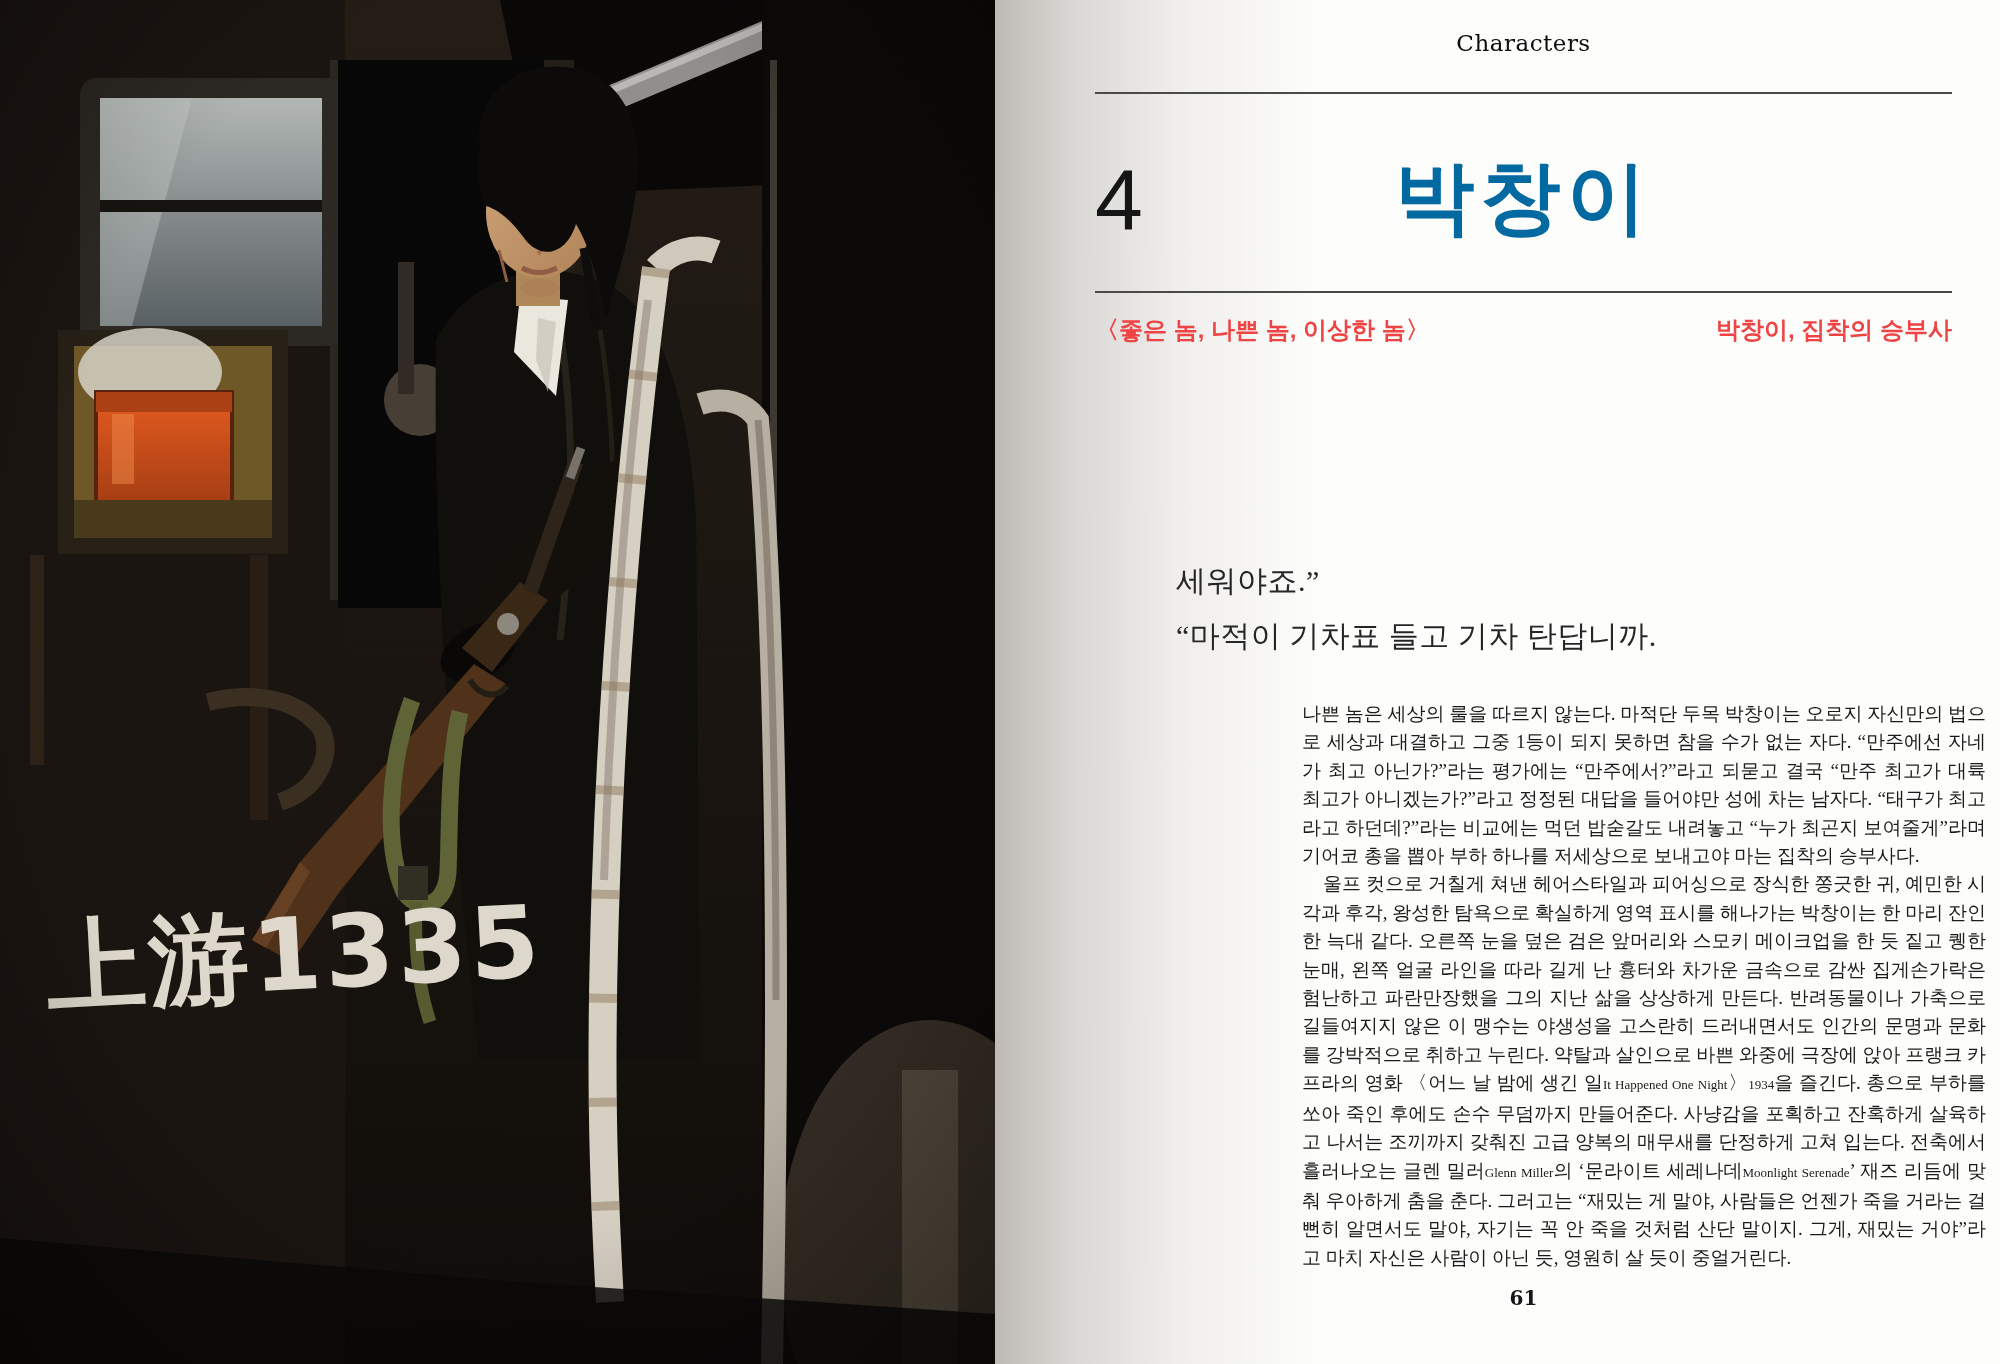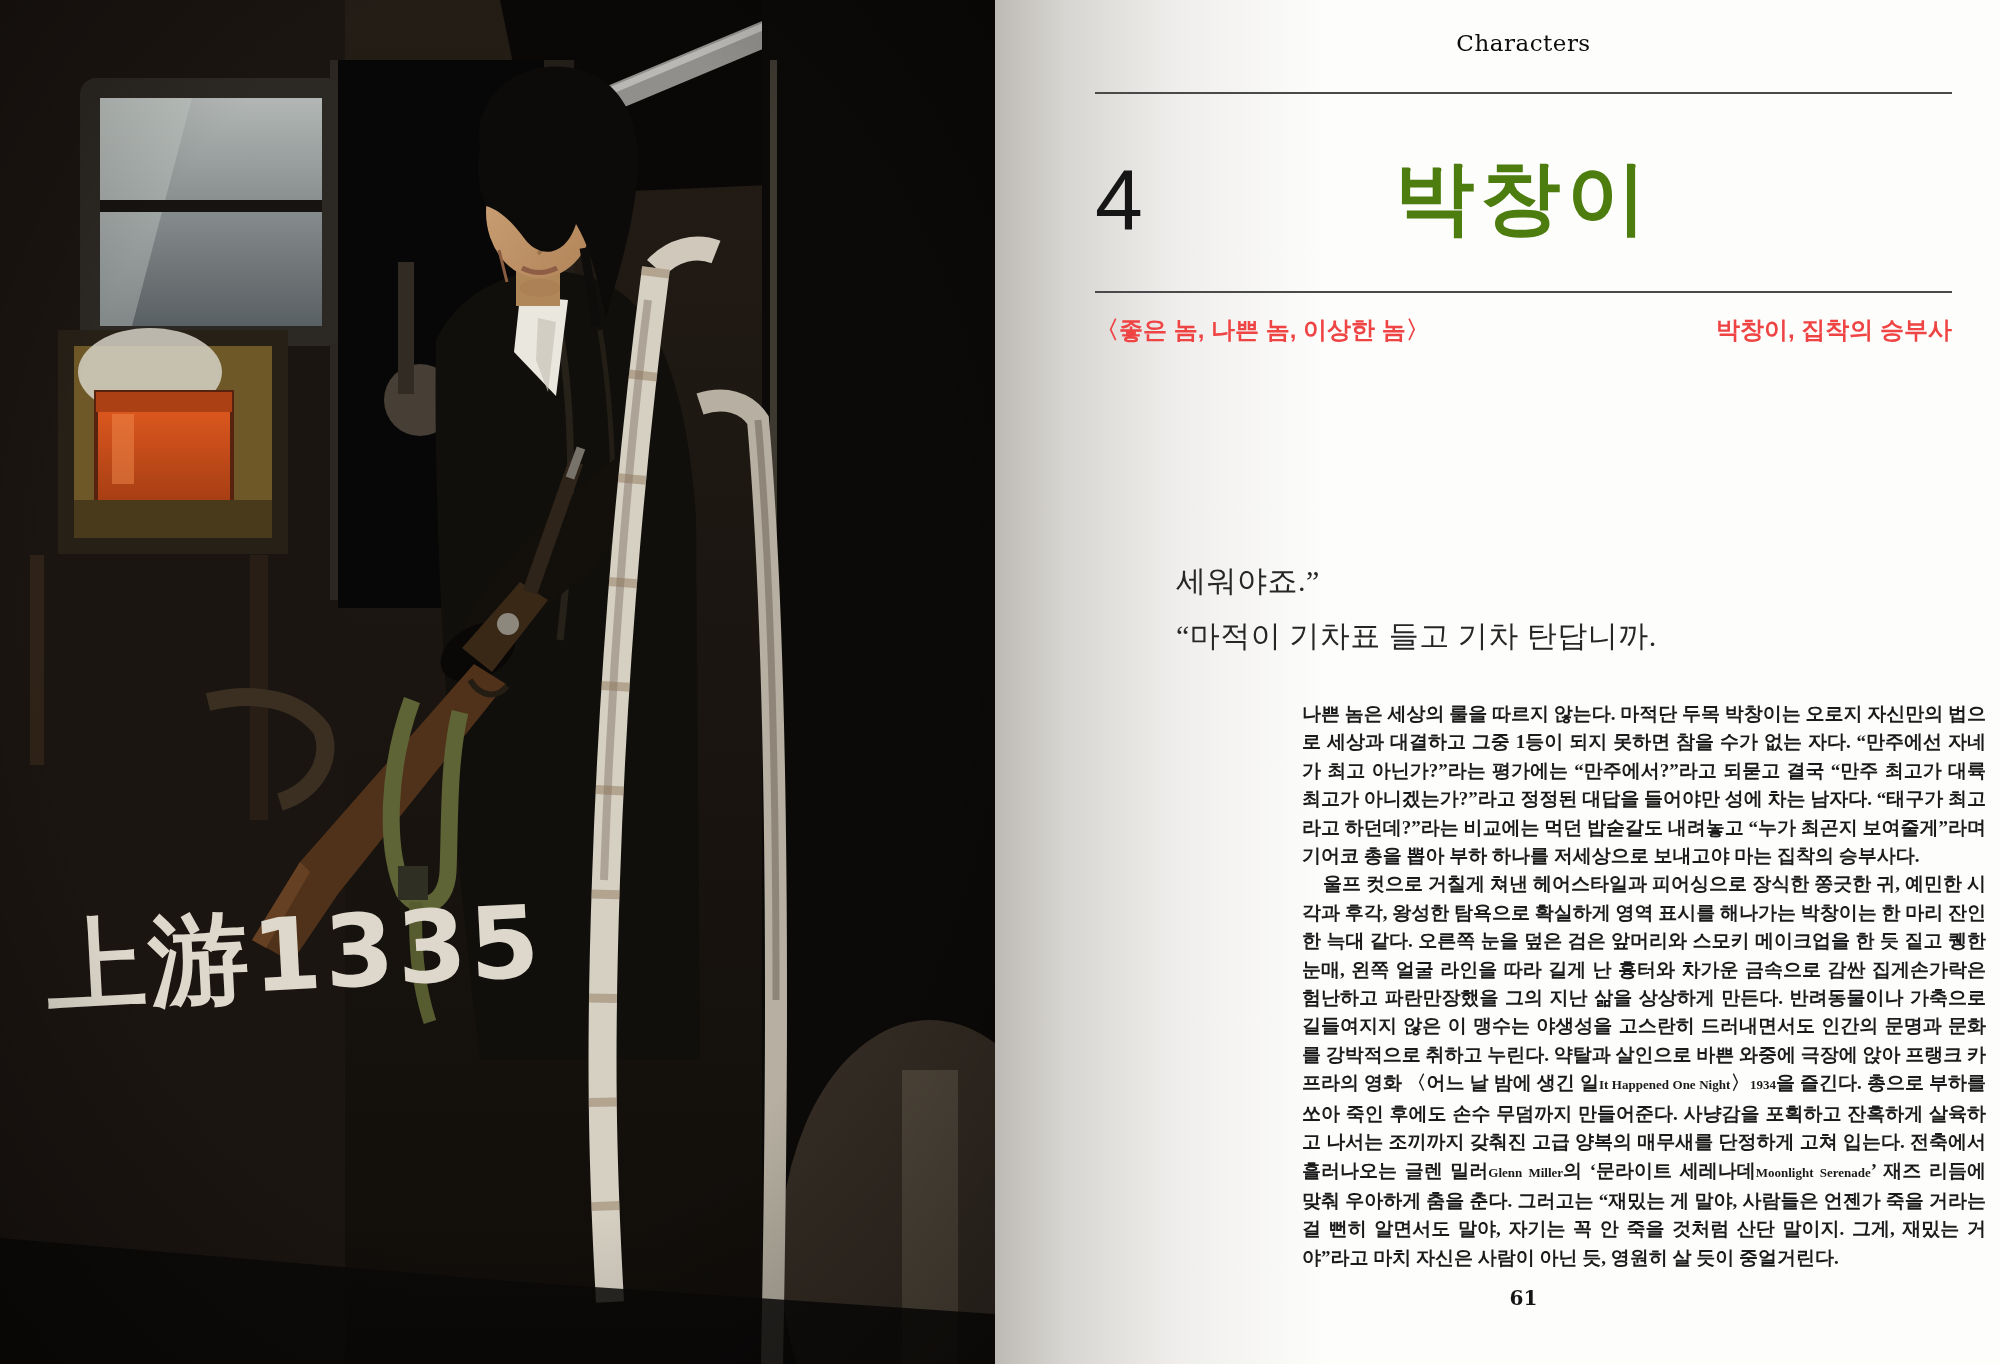--- a/index.html
+++ b/index.html
@@ -28,37 +28,37 @@
   .rule-1{top:92px;}
   .rule-2{top:291px;}
   .chapter-number{
     position:absolute;left:0;top:156px;
     font-family:"Liberation Sans","DejaVu Sans",sans-serif;
     font-weight:400;font-size:86px;line-height:1;color:#161616;
   }
   .chapter-title{
     position:absolute;left:0;top:158px;width:100%;text-align:center;
     font-family:"Liberation Sans","DejaVu Sans",sans-serif;
-    font-weight:800;font-size:80px;line-height:1;letter-spacing:6px;color:#4d7c0f;
+    font-weight:800;font-size:80px;line-height:1;letter-spacing:6px;color:#0369a1;
   }
   .subtitle-row{
     position:absolute;left:0;top:314px;width:857px;
     display:flex;justify-content:space-between;align-items:baseline;
     font-family:"Liberation Sans","DejaVu Sans",sans-serif;
     font-weight:700;font-size:24px;color:#ef4444;
   }
   .pull-quote{
     position:absolute;left:81px;top:553px;
     font-size:30px;line-height:55px;color:#262626;letter-spacing:.5px;
   }
   .body-block{
     position:absolute;left:207px;top:700px;width:684px;
     font-size:19px;line-height:28.4px;text-align:justify;color:#1b1b1b;
   }
-  .body-block p{margin:0;padding:0;font-weight:bold;}
+  .body-block p{margin:0;padding:0;}
   .body-block p.indent{text-indent:21px;}
   .latin-small{
     font-size:13px;letter-spacing:0;
     font-family:"Liberation Serif","DejaVu Serif",serif;
     margin-top:6px;
   }
   .folio{
     position:absolute;left:0;top:1286px;width:100%;text-align:center;
     font-family:"DejaVu Serif","Liberation Serif",serif;
     font-weight:bold;font-size:20px;color:#151515;

